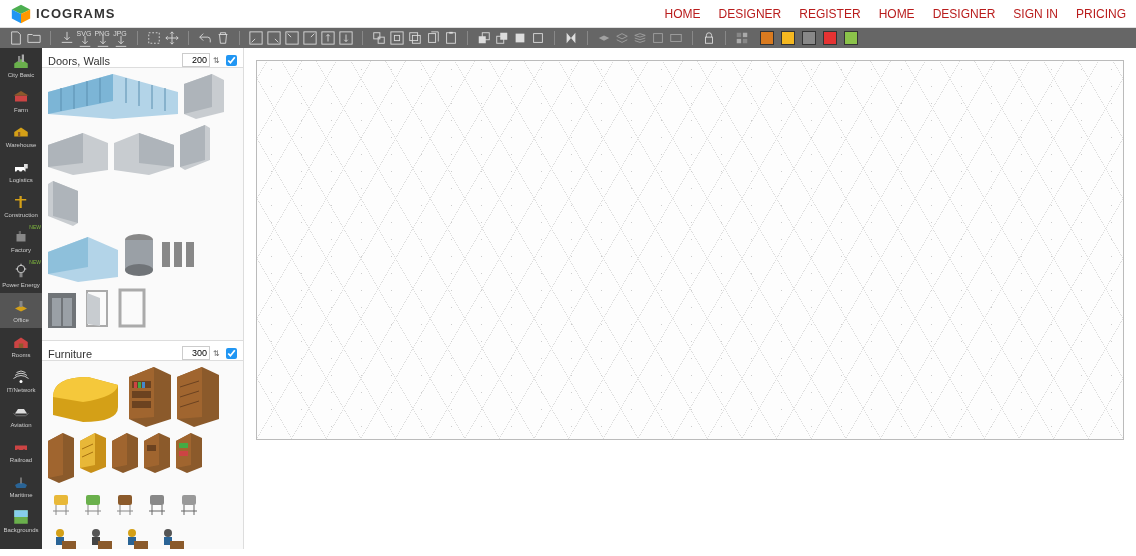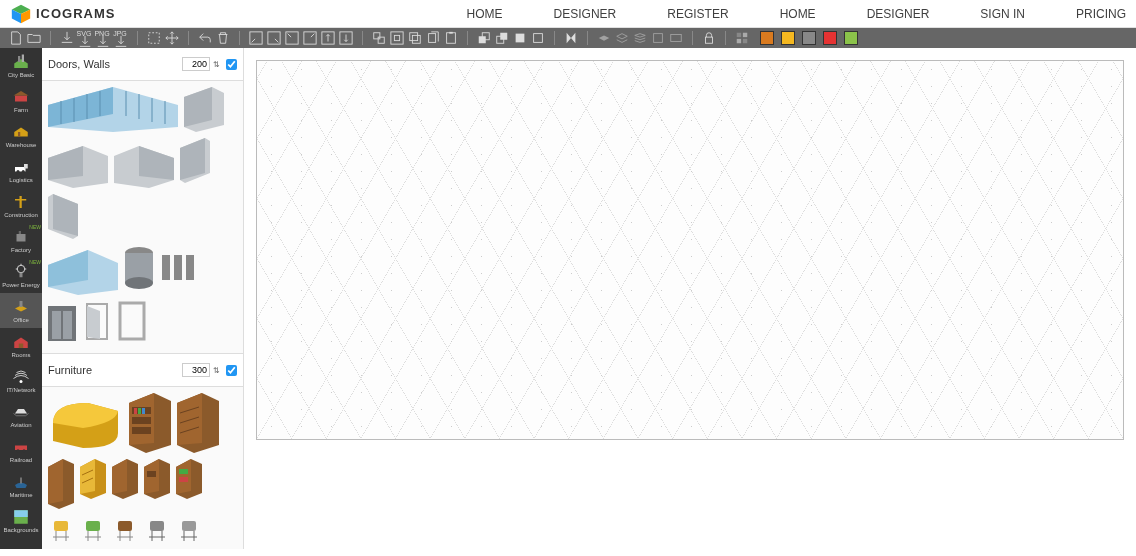--- a/index.html
+++ b/index.html
@@ -3,42 +3,42 @@
 <meta charset="utf-8">
 <style>
 * { margin: 0; padding: 0; box-sizing: border-box; font-family: Arial, sans-serif; }
 body { width: 1136px; height: 556px; overflow: hidden; background: #fff; }
 
 .top-header { height: 28px; background: #fff; border-bottom: 1px solid #e0e0e0; display: flex; align-items: center; justify-content: space-between; padding: 0 10px; }
 .logo { display: flex; align-items: center; gap: 4px; }
 .logo-mark { width: 22px; height: 22px; }
 .logo-text { font-weight: bold; font-size: 13px; letter-spacing: 1px; color: #333; }
 .nav-links { display: flex; gap: 18px; }
-.nav-link { color: #404040; font-size: 12px; text-decoration: none; cursor: pointer; margin-left: 33px; }
+.nav-link { color: #b91c1c; font-size: 12px; text-decoration: none; cursor: pointer; }
 
 .toolbar { height: 20px; background: #666; display: flex; align-items: center; padding: 0 4px; gap: 2px; }
 .tool-group { display: flex; align-items: center; gap: 2px; padding: 0 4px; }
 .tool-sep { width: 1px; height: 14px; background: #888; margin: 0 2px; }
 .tool-btn { width: 16px; height: 16px; cursor: pointer; display: flex; align-items: center; justify-content: center; color: #ddd; }
 .tool-btn svg { width: 14px; height: 14px; fill: currentColor; }
 .tool-label { font-size: 7px; color: #ddd; margin-left: -2px; }
 .color-swatch { width: 14px; height: 14px; border: 1px solid #333; cursor: pointer; }
 .lock-icon { color: #ddd; }
 
 .main-area { display: flex; height: calc(100% - 55px); }
 .sidebar { width: 42px; background: #333; display: flex; flex-direction: column; overflow-y: auto; }
 .sidebar-item { height: 35px; display: flex; flex-direction: column; align-items: center; justify-content: center; cursor: pointer; position: relative; }
 .sidebar-item.active { background: #555; }
 .sidebar-icon { width: 20px; height: 18px; }
 .sidebar-label { font-size: 6px; color: #ccc; text-align: center; line-height: 1; margin-top: 1px; }
 .new-badge { position: absolute; top: 1px; right: 1px; font-size: 5px; color: #7fb93e; }
 
 .panel-area { width: 202px; background: #fafafa; border-right: 1px solid #ddd; overflow-y: auto; }
 .panel-section { border-bottom: 1px solid #ddd; }
-.panel-header { height: 33px; background: #fff; display: flex; align-items: center; justify-content: space-between; padding: 0 6px; border-bottom: 1px solid #ddd; }
+.panel-header { height: 20px; background: #fff; display: flex; align-items: flex-end; justify-content: space-between; padding: 0 6px; border-bottom: 1px solid #ddd; }
 .panel-title { font-size: 11px; color: #333; }
 .panel-controls { display: flex; align-items: center; gap: 3px; padding-left: 24px; }
 .panel-num { width: 28px; height: 14px; font-size: 9px; text-align: right; border: 1px solid #ccc; padding: 0 2px; }
 .panel-spinner { width: 10px; font-size: 8px; color: #666; }
 .panel-check { width: 11px; height: 11px; accent-color: #2196F3; }
 .panel-body { padding: 6px; background: #fafafa; }
 .asset-row { display: flex; flex-wrap: wrap; gap: 6px; margin-bottom: 6px; }
 .asset { cursor: pointer; }
 
 .canvas-area { flex: 1; padding: 12px; background: #fff; }

